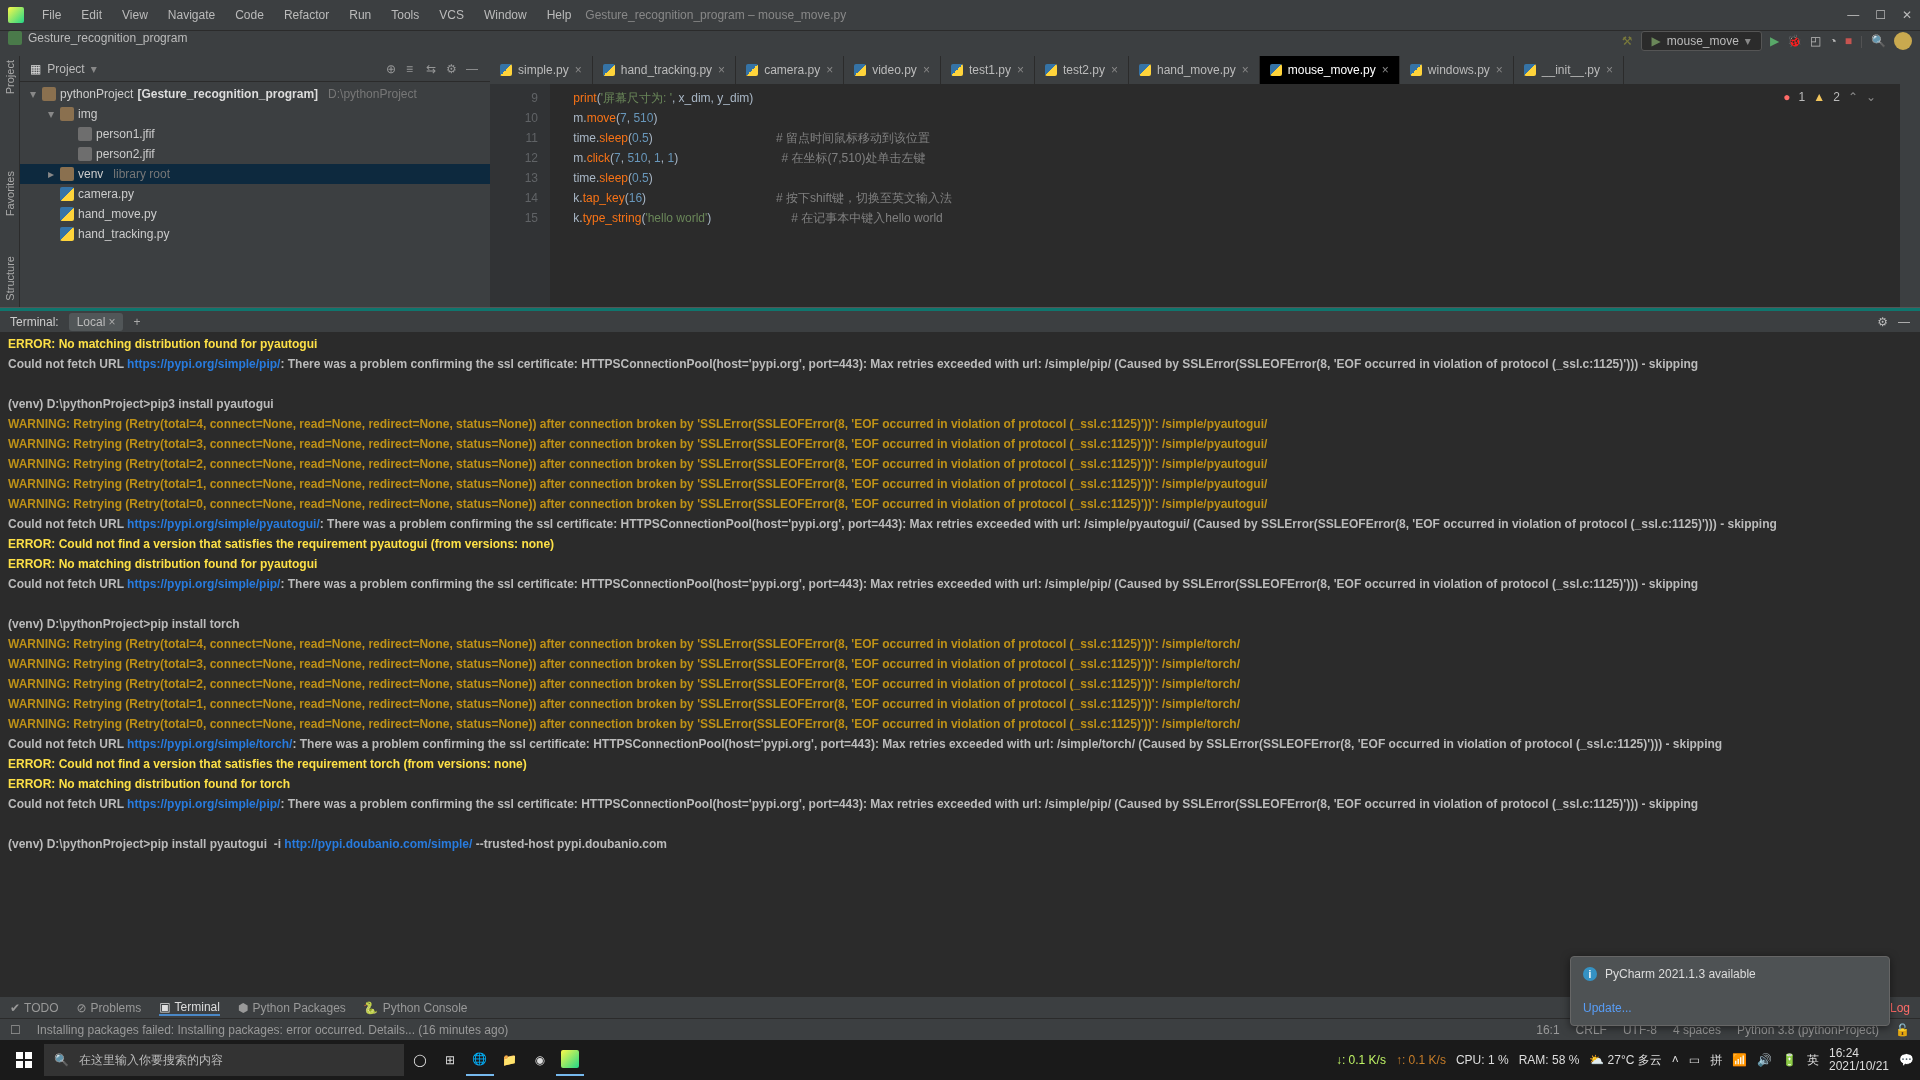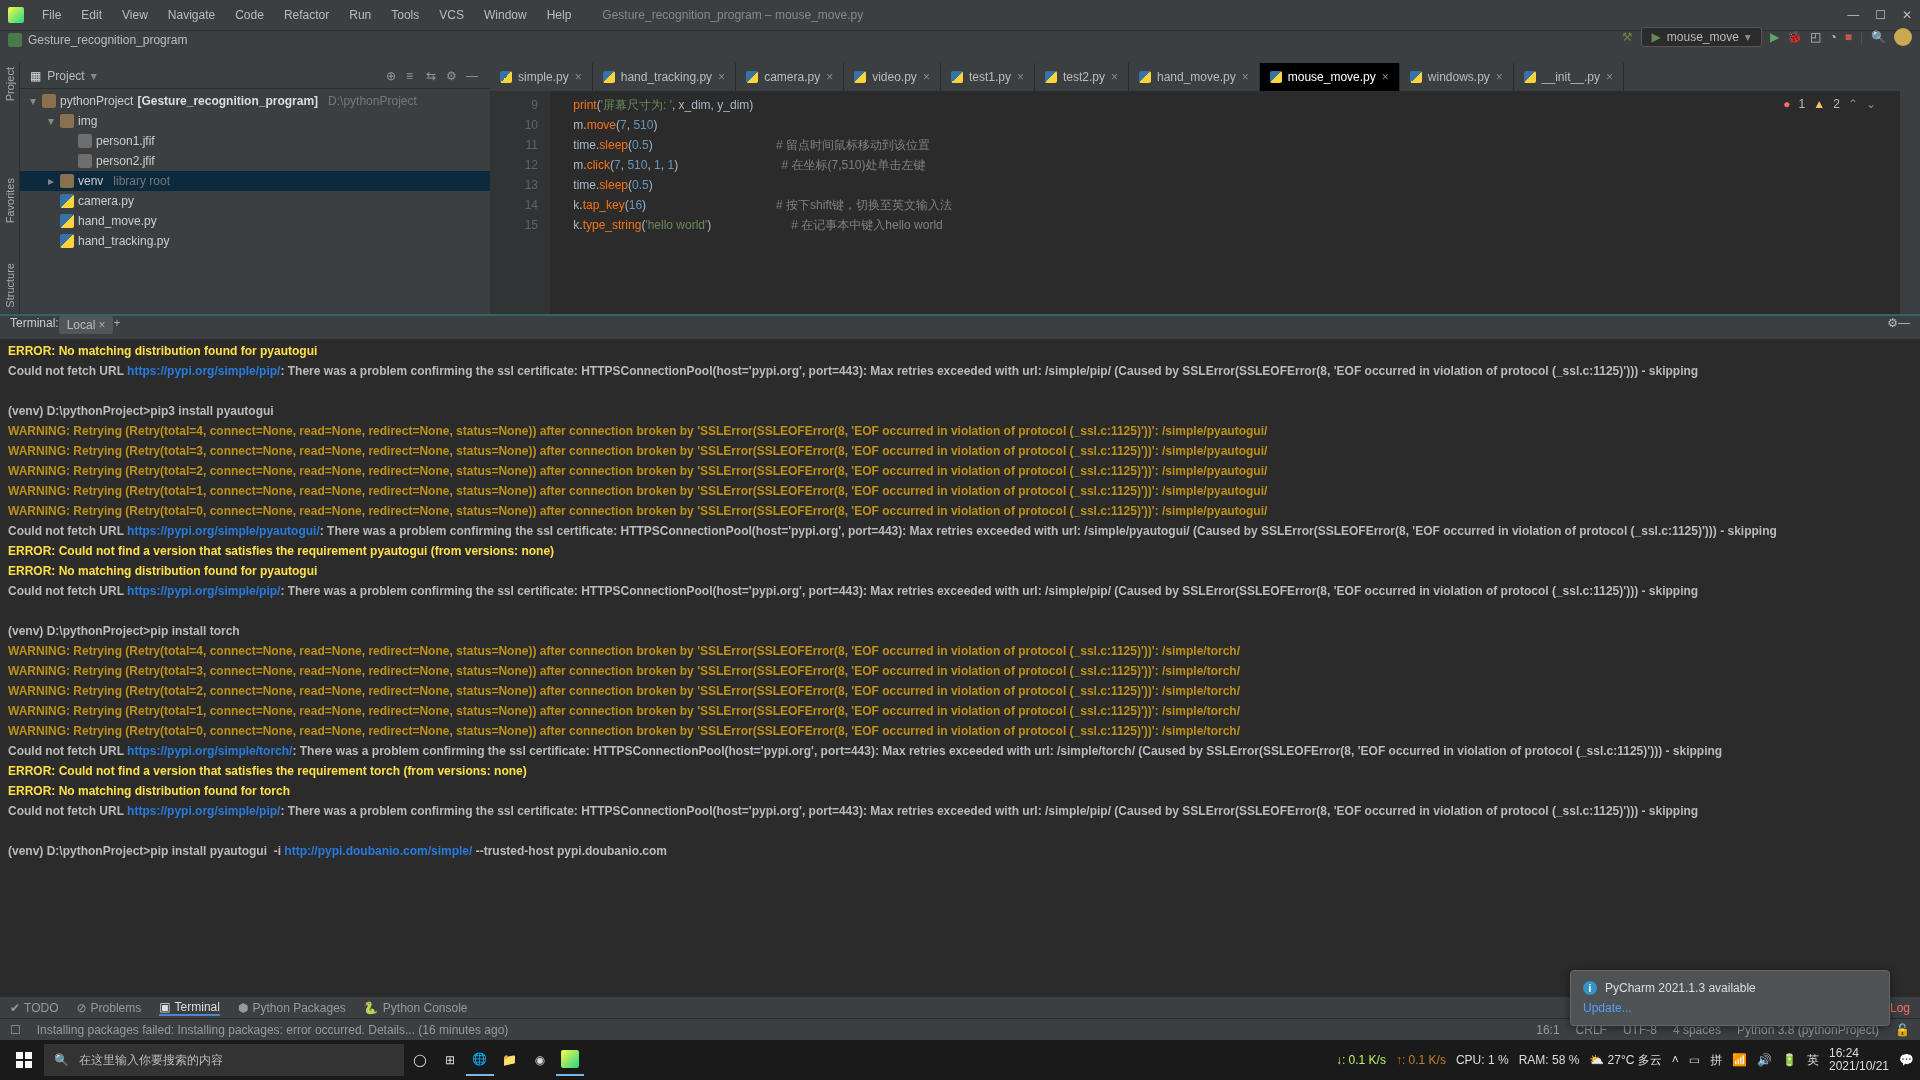--- a/index.html
+++ b/index.html
@@ -1,23 +1,23 @@
 <!DOCTYPE html>
 <html><head>
 <meta charset="utf-8">
 <style>
 *{margin:0;padding:0;box-sizing:border-box;font-family:"Segoe UI",Arial,sans-serif;font-size:12px;user-select:none}
 body{width:1920px;height:1080px;background:#2b2b2b;color:#bbb;overflow:hidden;display:flex;flex-direction:column}
 .titlebar{height:30px;background:#3c3f41;display:flex;align-items:center;padding:0 8px;color:#bbb}
 .titlebar .logo{width:16px;height:16px;background:linear-gradient(135deg,#fcf84a,#21d789);border-radius:2px;margin-right:10px}
 .titlebar .menu{display:flex;gap:4px}
 .titlebar .menu span{padding:4px 8px;cursor:pointer}
-.titlebar .title{flex:1;text-align:left;color:#888;margin-left:23px}
+.titlebar .title{flex:1;text-align:left;color:#888;margin-left:6px}
 .titlebar .wincontrols{display:flex;gap:16px;font-size:14px}
-.crumbbar{height:26px;background:#3c3f41;border-top:1px solid #2b2b2b;display:flex;align-items:flex-end;padding:16px 8px;color:#bbb}
+.crumbbar{height:26px;background:#3c3f41;border-top:1px solid #2b2b2b;display:flex;align-items:flex-start;padding:0 8px;color:#bbb}
 .crumbbar .picon{width:14px;height:14px;background:#4a7a4a;margin-right:6px;border-radius:2px}
 .crumbbar .right{margin-left:auto;display:flex;align-items:center;gap:8px}
 .crumbbar .rundd{background:#2b2b2b;border:1px solid #555;padding:2px 10px;border-radius:3px;display:flex;align-items:center;gap:6px}
 .top{display:flex;height:252px;border-bottom:1px solid #555}
 .leftstrip{width:20px;background:#3c3f41;border-right:1px solid #2b2b2b;display:flex;flex-direction:column;align-items:center;padding-top:4px;gap:40px}
 .leftstrip span{writing-mode:vertical-lr;transform:rotate(180deg);font-size:11px;color:#aaa;cursor:pointer}
 .projpane{width:470px;background:#3c3f41;display:flex;flex-direction:column}
 .projhead{height:26px;display:flex;align-items:center;padding:0 10px;gap:6px;border-bottom:1px solid #2b2b2b}
 .projhead .sp{flex:1}
 .projhead .ic{width:14px;height:14px;opacity:.7}
@@ -34,31 +34,31 @@
 .tab .py{width:12px;height:12px;background:linear-gradient(135deg,#3573a6 50%,#ffd43b 50%);border-radius:2px}
 .tab .x{color:#888}
 .codearea{flex:1;display:flex;font-family:Consolas,monospace;font-size:13px;position:relative}
 .gutter{width:60px;background:#313335;color:#606366;text-align:right;padding:4px 12px 0 0;line-height:20px}
 .code{flex:1;padding:4px 0 0 10px;line-height:20px;white-space:pre;color:#a9b7c6}
 .code .s{color:#6a8759}.code .n{color:#6897bb}.code .c{color:#808080}
 .code .fn{color:#f97316}
 .rstrip{width:20px;background:#3c3f41}
 .toppanel-right{position:absolute;right:24px;top:6px;display:flex;gap:8px;align-items:center;font-size:11px}
 .warn-i{color:#f2c55c}.err-i{color:#ff6b68}
-.termhead{height:24px;background:#3c3f41;display:flex;align-items:flex-start;padding:0 10px;border-top:1px solid #0f766e}
+.termhead{height:24px;background:#3c3f41;display:flex;align-items:center;padding:0 10px;gap:10px;border-top:3px solid #0f766e}
 .termhead .tlabel{color:#ccc}
 .termhead .tabti{background:#515658;padding:2px 8px;border-radius:3px;font-size:11px}
 .termhead .plus{color:#aaa}
 .termhead .sp{flex:1}
 .termbody{flex:1;background:#2b2b2b;font-family:Consolas,monospace;font-size:13.5px;line-height:20px;padding:2px 8px;overflow:hidden;white-space:pre-wrap;word-break:break-all;font-weight:bold}
 .termbody .err{color:#fde047}.termbody .warnl{color:#be9117}
 .termbody .norm{color:#bbb}.termbody .lnk{color:#287bde;}
 .notif{position:absolute;right:30px;bottom:54px;width:320px;background:#4e5254;border:1px solid #666;border-radius:4px;padding:10px 12px;box-shadow:0 2px 8px rgba(0,0,0,.5)}
 .notif .ntitle{color:#ddd;display:flex;align-items:center;gap:8px}
-.notif .nlink{color:#589df6;margin-top:6px;cursor:pointer}
+.notif .nlink{color:#589df6;margin-top:20px;cursor:pointer}
 .ninfo{width:14px;height:14px;border-radius:50%;background:#3592c4;display:inline-flex;align-items:center;justify-content:center;color:#fff;font-size:10px;font-weight:bold}
 .bottombar{height:22px;background:#3c3f41;display:flex;align-items:center;padding:0 10px;gap:18px;font-size:11px;color:#999;border-top:1px solid #2b2b2b}
 .bottombar .tabb{display:flex;align-items:center;gap:4px;cursor:pointer}
 .bottombar .tabb.act{color:#ddd;border-bottom:2px solid #4a88c7}
 .bottombar .sp{flex:1}
 .bottombar .evt{color:#ff6b68}
 .status{height:22px;background:#3c3f41;display:flex;align-items:center;padding:0 10px;gap:16px;font-size:11px;color:#999;border-top:1px solid #2b2b2b}
 .status .sp{flex:1}
 .taskbar{height:40px;background:#1a1a1a;display:flex;align-items:center;padding:0 6px;gap:2px;color:#ddd}
 .taskbar .start{width:36px;height:32px;display:flex;align-items:center;justify-content:center}

